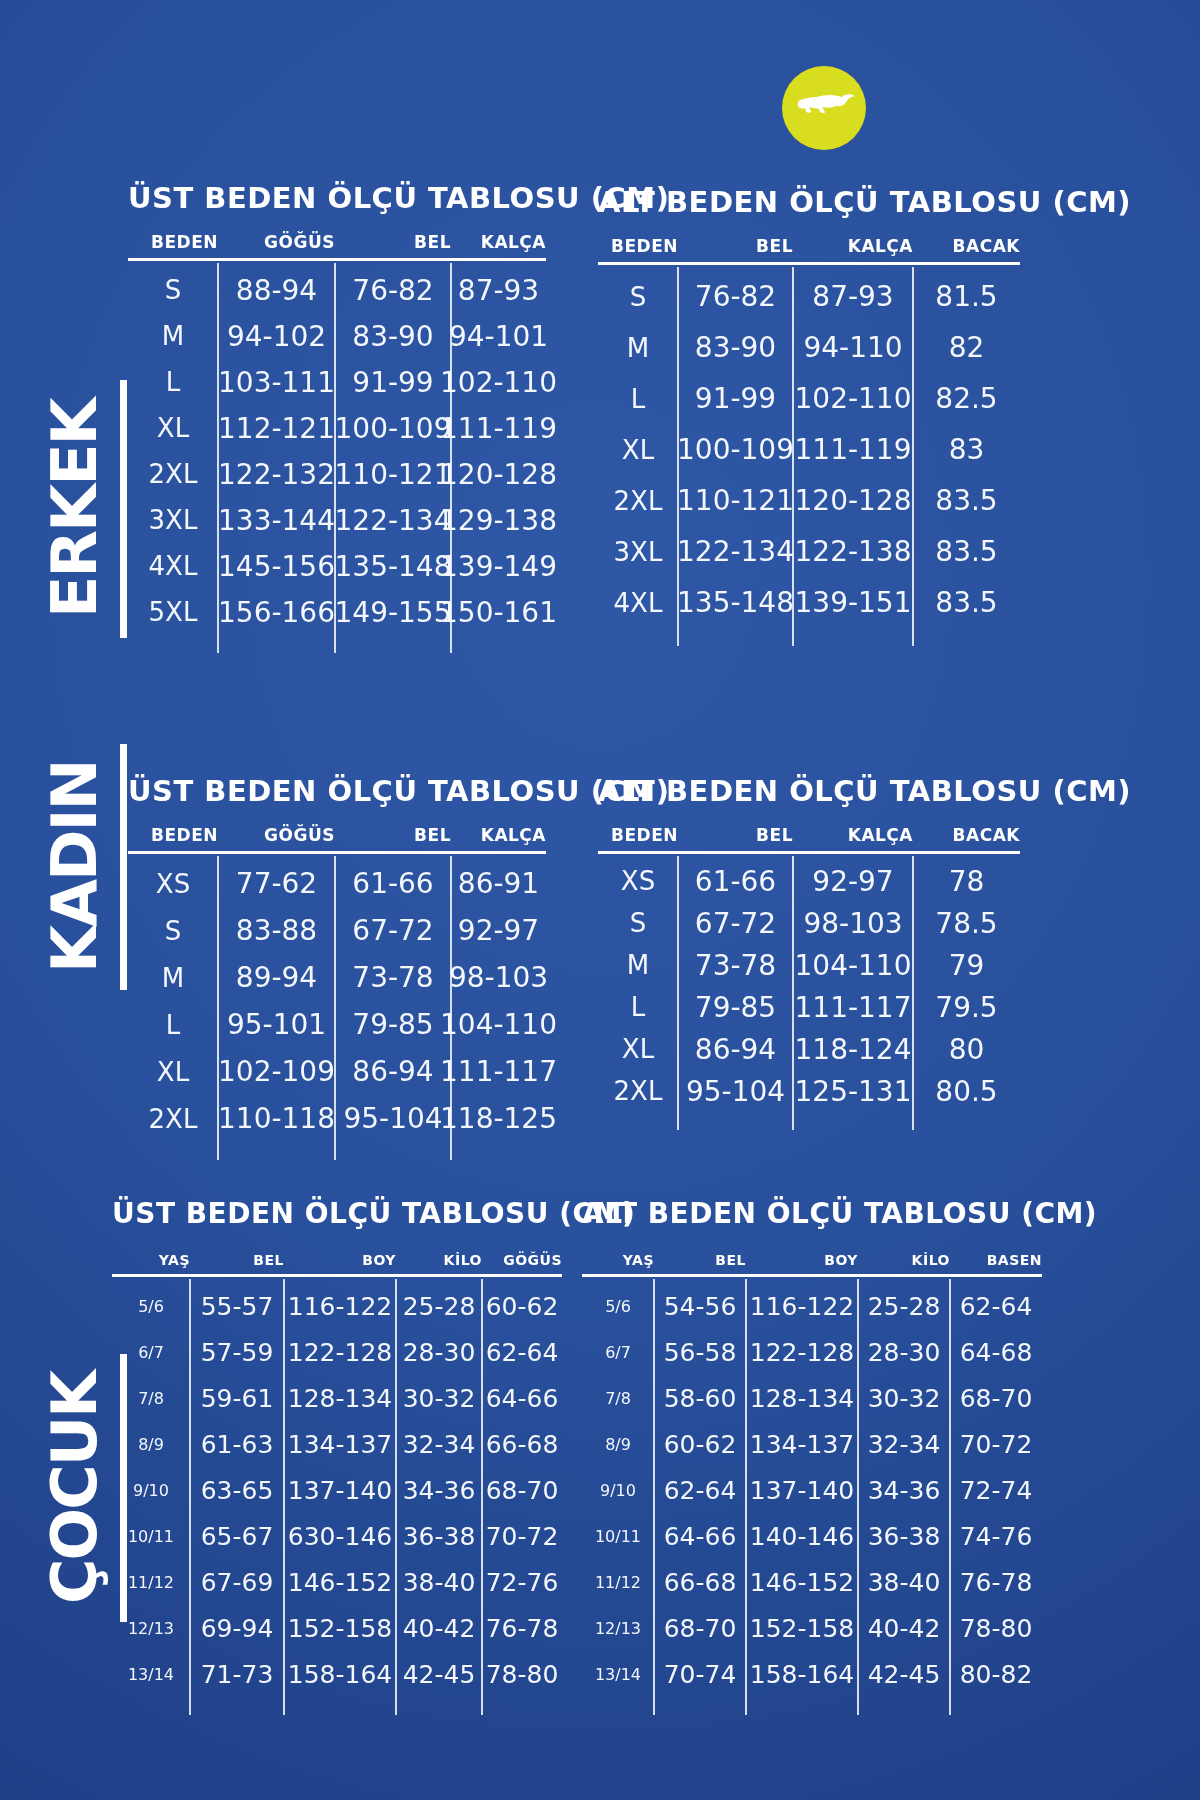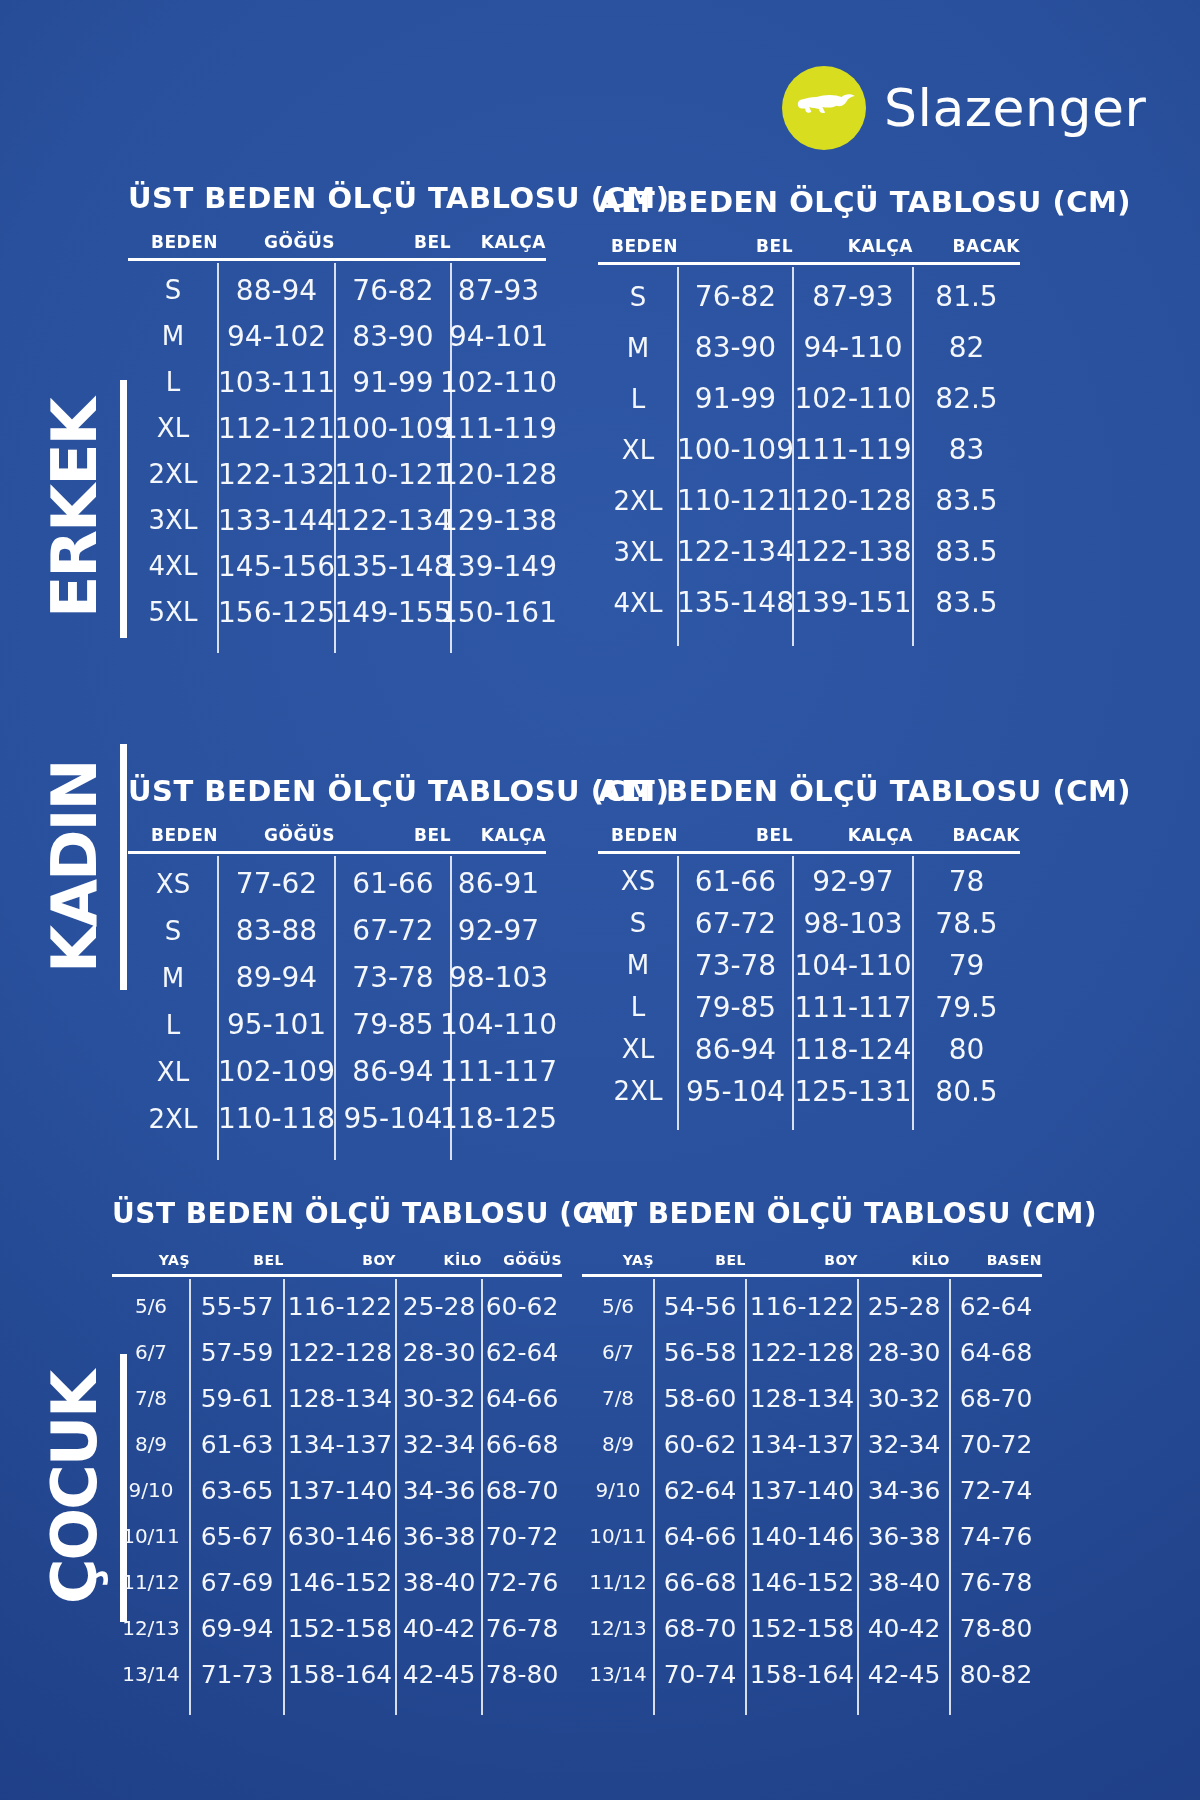--- a/index.html
+++ b/index.html
@@ -77,21 +77,21 @@
   }
   .cell.c0{ font-size:26px; }
   .vsep{
     position:absolute; top:-4px; bottom:-18px; width:2px;
     background:rgba(255,255,255,0.82);
   }
   
   .sz-table.kids .t-title{ font-size:28px; }
   .sz-table.kids .hcell{ font-size:14px; }
   .sz-table.kids .cell{ font-size:25px; }
-  .sz-table.kids .cell.c0{ font-size:20px;text-align:center; }
+  .sz-table.kids .cell.c0{ font-size:16px;text-align:center; }
 </style>
 </head>
 <body>
 
 <div class="canvas">
 
   <div class="logo">
     <div class="logo-circle">
       <svg width="66" height="40" viewBox="0 0 120 64">
         <path fill="#ffffff" d="M14 30
@@ -103,21 +103,20 @@
           C97 27, 90 30, 83 28
           C75 32, 65 32, 57 30
           L62 40
           C57 43, 51 40, 51 34
           C45 32, 39 32, 33 30
           L37 39
           C32 43, 25 40, 26 33
           C21 33, 16 33, 14 30 Z"></path>
       </svg>
     </div>
-    <div class="logo-word">Slazenger</div>
   </div>
 
   <div class="vlabel" style="left:34px; top:378px; height:262px; width:80px;">ERKEK</div>
   <div class="vbar" style="left:120px; top:380px; height:258px;"></div>
 
   <div class="vlabel" style="left:34px; top:742px; height:250px; width:80px;">KADIN</div>
   <div class="vbar" style="left:120px; top:744px; height:246px;"></div>
 
   <div class="vlabel" style="left:34px; top:1352px; height:272px; width:80px;">ÇOCUK</div>
   <div class="vbar" style="left:120px; top:1354px; height:268px;"></div>
@@ -155,21 +154,21 @@
           <div class="cell">120-128</div>
           <div class="cell c0">3XL</div>
           <div class="cell">133-144</div>
           <div class="cell">122-134</div>
           <div class="cell">129-138</div>
           <div class="cell c0">4XL</div>
           <div class="cell">145-156</div>
           <div class="cell">135-148</div>
           <div class="cell">139-149</div>
           <div class="cell c0">5XL</div>
-          <div class="cell">156-125</div>
+          <div class="cell">156-166</div>
           <div class="cell">149-155</div>
           <div class="cell">150-161</div>
         </div>
         <div class="vsep" style="left: 89px;"></div>
         <div class="vsep" style="left: 206px;"></div>
         <div class="vsep" style="left: 322px;"></div>
       </div>
     </div>
 
   <div class="sz-table" style="left: 598px; top: 184px; width: 422px; --gtc: 80px 115px 120px 107px; --rh: 51px;">

